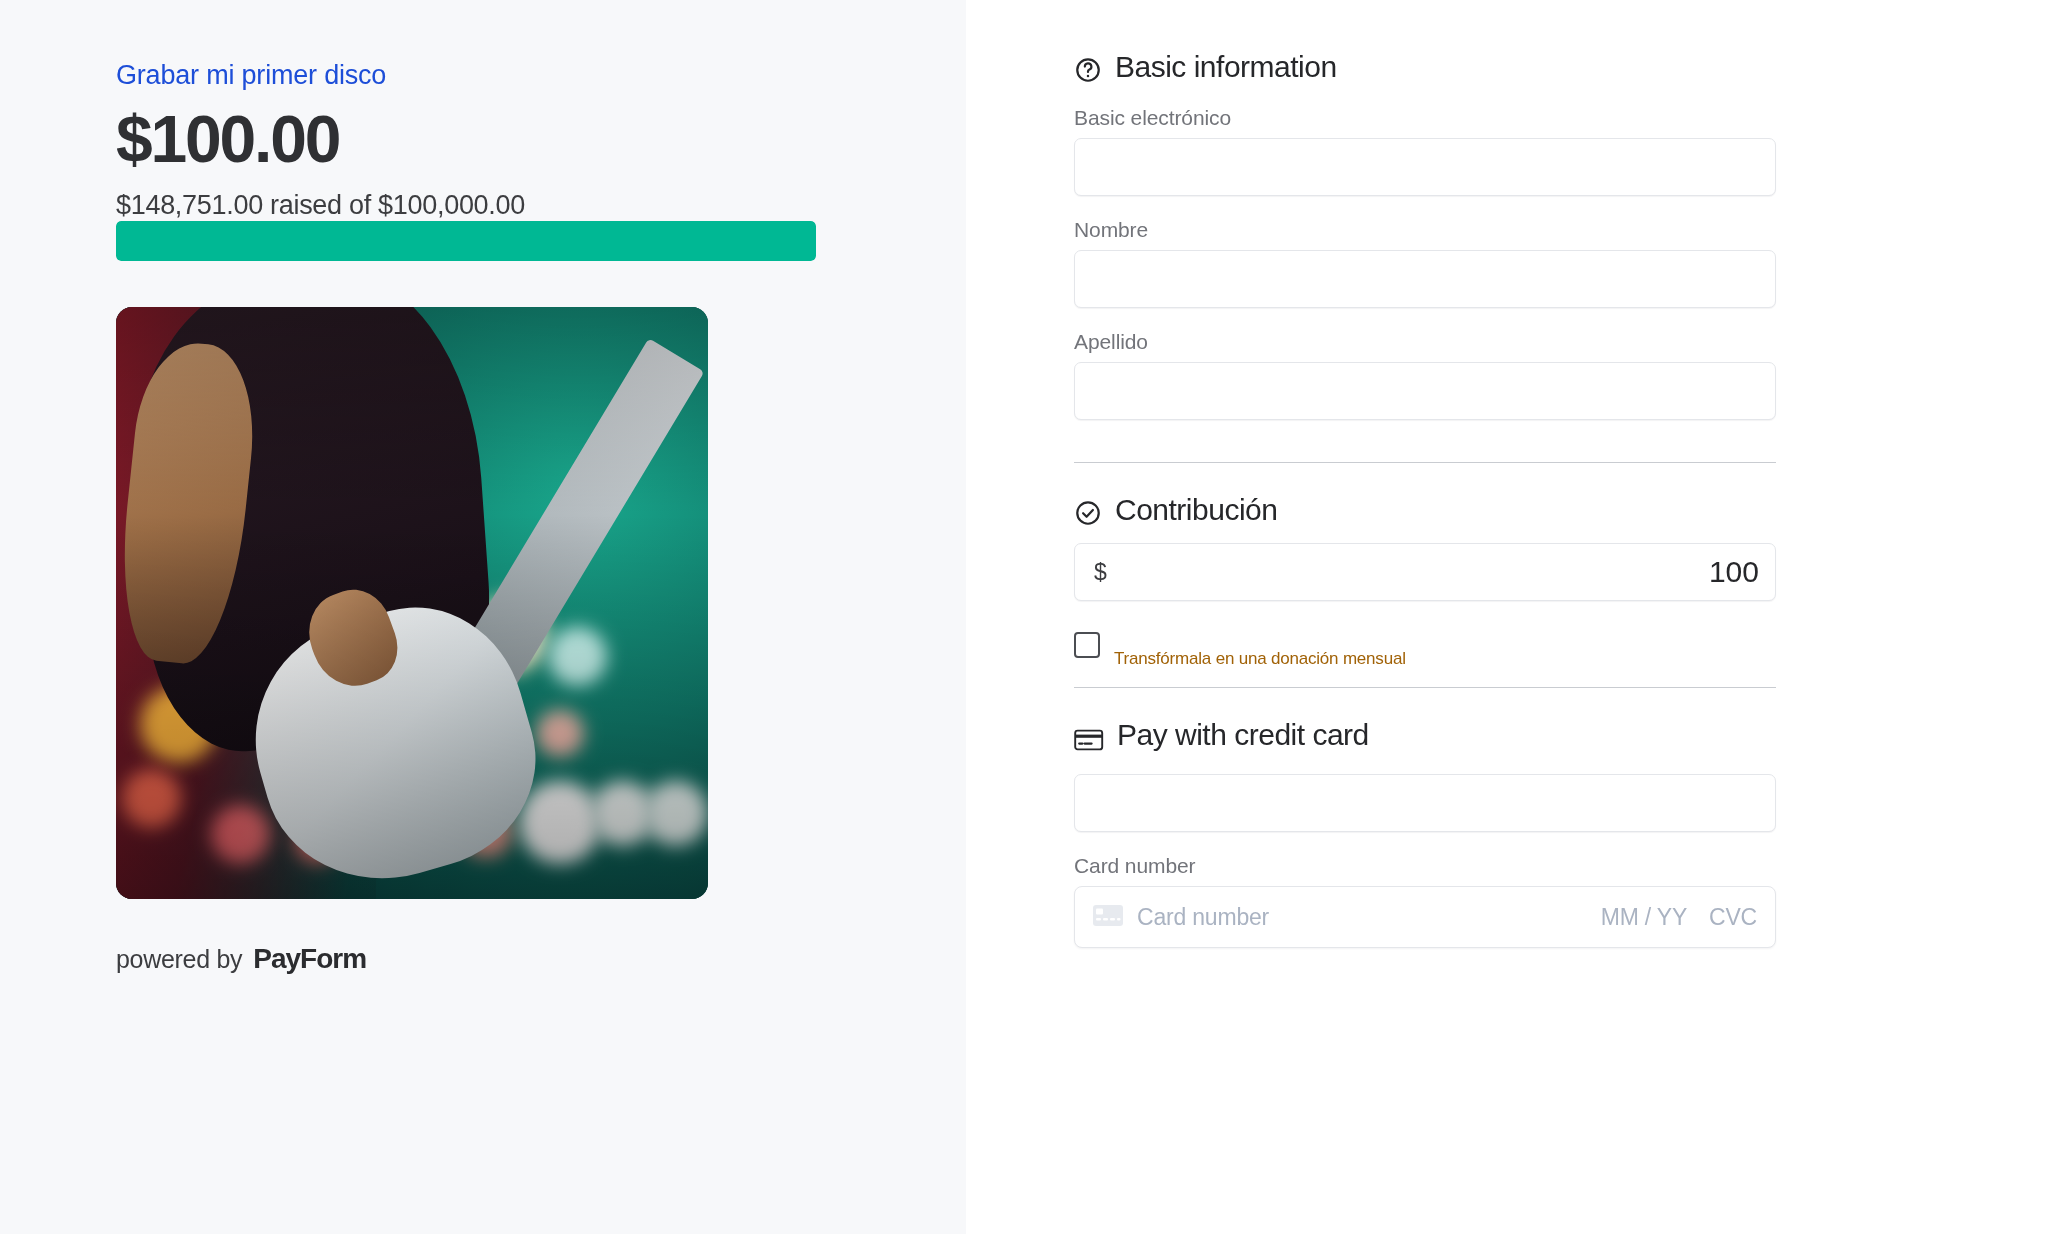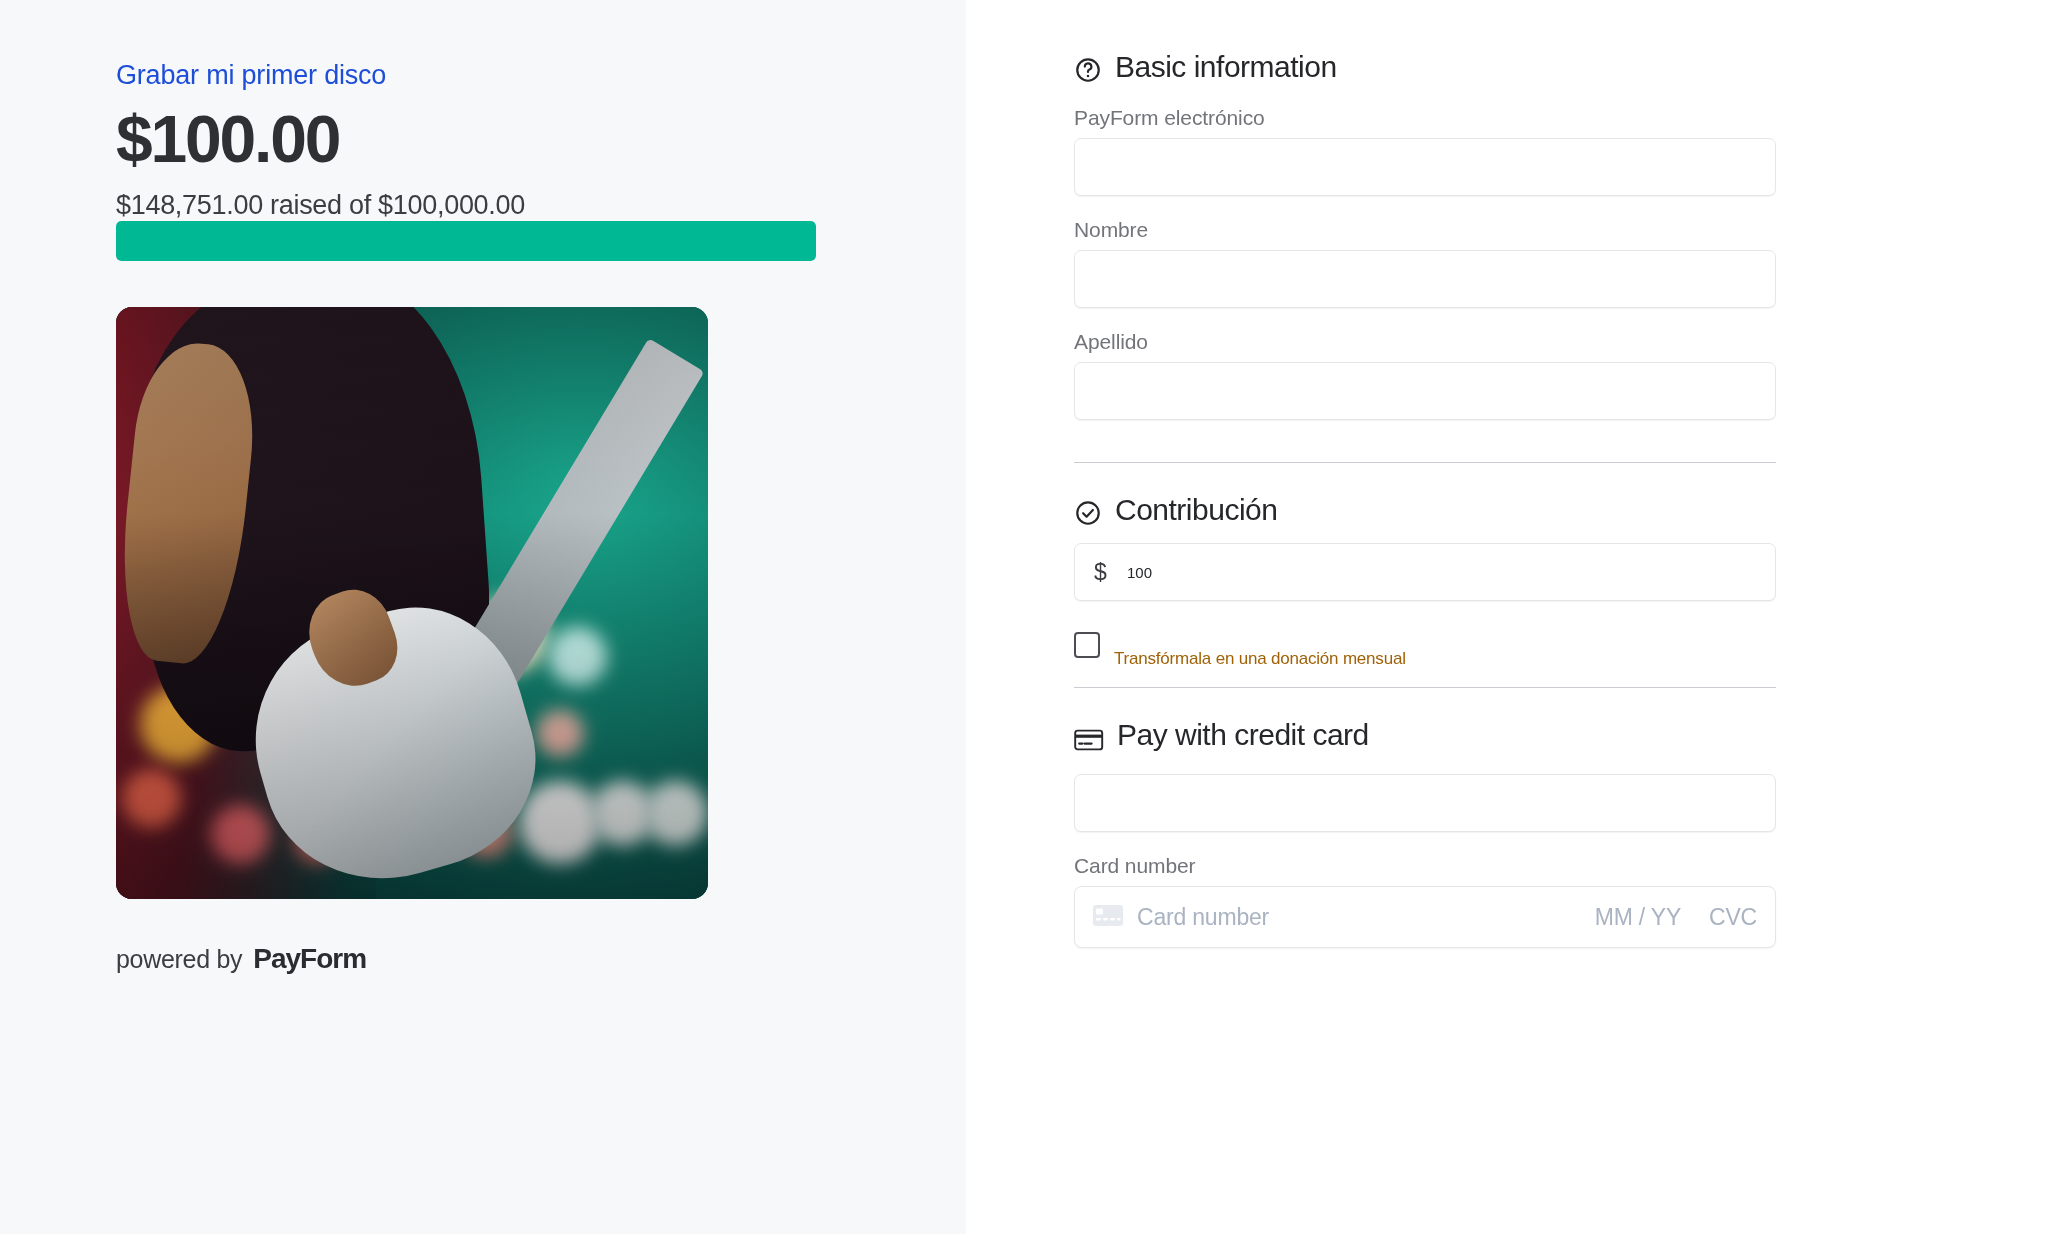--- a/index.html
+++ b/index.html
@@ -191,21 +191,21 @@
   }
   .currency-sym {
     position: absolute;
     left: 20px; top: 0;
     height: 58px;
     display: flex; align-items: center;
     font-size: 23px;
     color: #3c3d40;
     pointer-events: none;
   }
-  .amount-input { padding-left: 52px; font-size: 15px; }
+  .amount-input { padding-left: 52px; font-size: 30px; text-align: right; }
 
   .checkbox-row {
     display: flex;
     align-items: center;
     gap: 14px;
     margin-top: 20px;
     padding-bottom: 18px;
   }
   .cbox {
     width: 26px; height: 26px;
@@ -242,21 +242,21 @@
     flex: 1;
     font-size: 23px;
     color: #aab3c2;
     letter-spacing: -0.2px;
   }
   .card-exp, .card-cvc {
     font-size: 23px;
     color: #aab3c2;
     letter-spacing: -0.2px;
   }
-  .card-cvc { margin-left: 14px; }
+  .card-cvc { margin-left: 8px; }
 </style>
 </head>
 <body>
 
 <div class="page">
 
   <div class="left-panel">
 
     <div class="campaign-title">Grabar mi primer disco</div>
 
@@ -306,21 +306,21 @@
           <svg width="28" height="28" viewBox="0 0 24 24" fill="none" stroke="#26272a" stroke-width="1.9">
             <circle cx="12" cy="12" r="9.2"></circle>
             <path d="M9.3 9.1a2.8 2.8 0 1 1 3.6 2.7c-.6.2-.9.8-.9 1.4v.5" stroke-linecap="round"></path>
             <circle cx="12" cy="17.1" r="1.05" fill="#26272a" stroke="none"></circle>
           </svg>
         </span>
         <span>Basic information</span>
       </div>
 
       <div class="field">
-        <div class="field-label">PayForm electrónico</div>
+        <div class="field-label">Basic electrónico</div>
         <input class="text-input" type="text" placeholder="" style="">
       </div>
 
       <div class="field">
         <div class="field-label">Nombre</div>
         <input class="text-input" type="text" placeholder="" style="">
       </div>
 
       <div class="field">
         <div class="field-label">Apellido</div>

